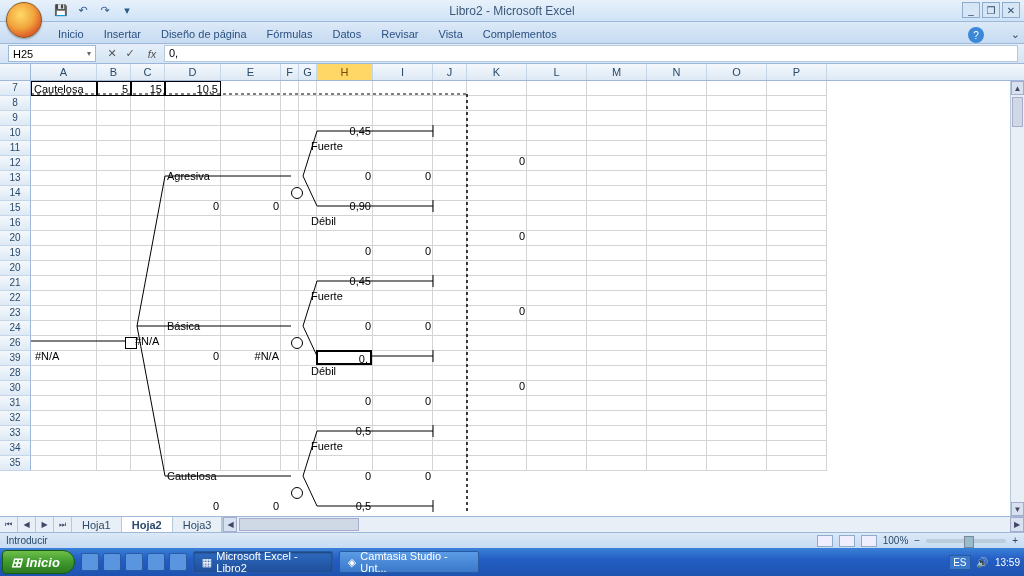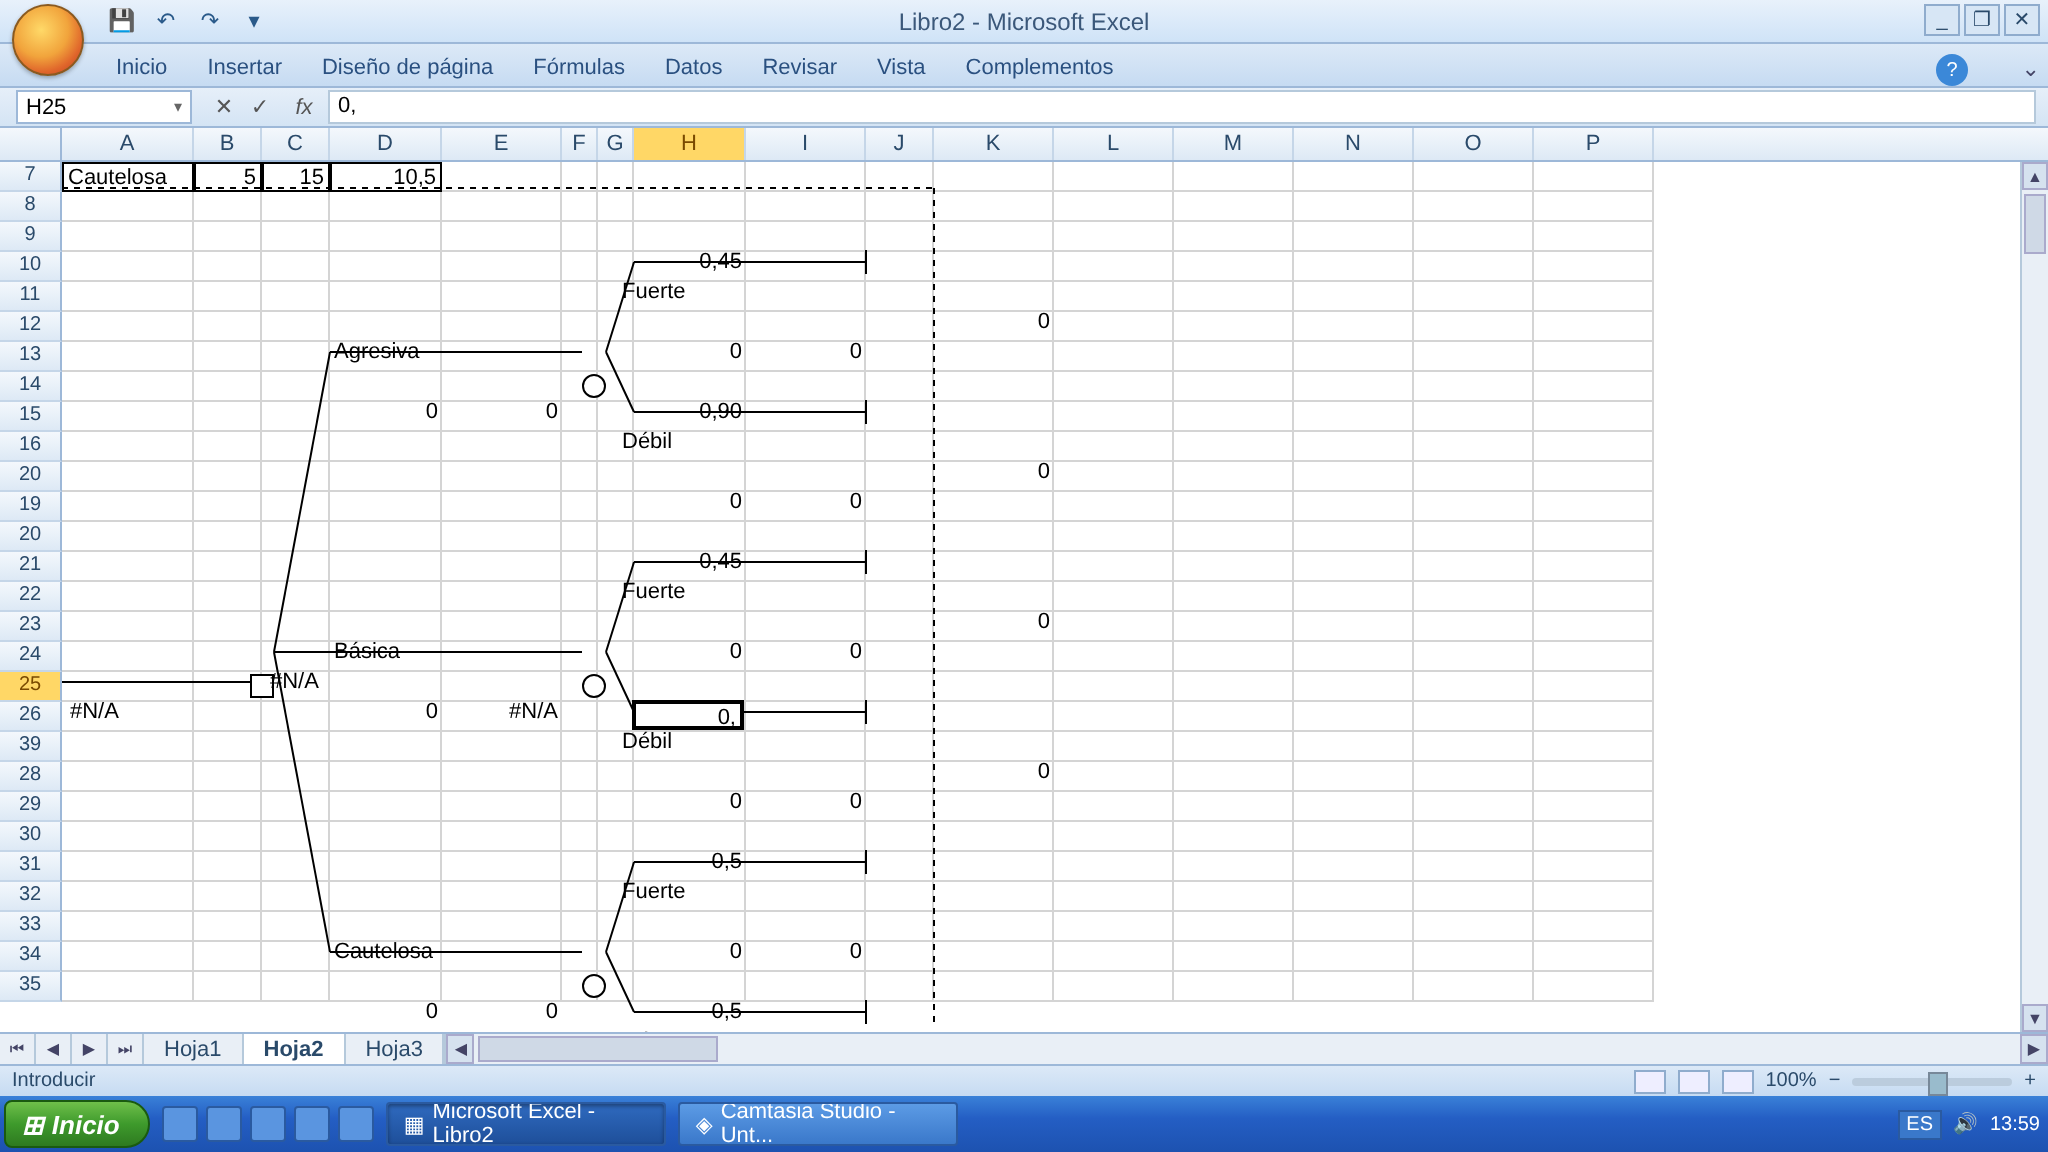--- a/index.html
+++ b/index.html
@@ -454,39 +454,20 @@
         <div class="cell" style="width: 60px;"></div>
         <div class="cell" style="width: 34px;"></div>
         <div class="cell" style="width: 60px;"></div>
         <div class="cell" style="width: 60px;"></div>
         <div class="cell" style="width: 60px;"></div>
         <div class="cell" style="width: 60px;"></div>
         <div class="cell" style="width: 60px;"></div>
         <div class="cell" style="width: 60px;"></div>
       </div>
       <div class="row">
-        <div class="rowh active">25</div>
-        <div class="cell" style="width: 66px;"></div>
-        <div class="cell" style="width: 34px;"></div>
-        <div class="cell" style="width: 34px;"></div>
-        <div class="cell" style="width: 56px;"></div>
-        <div class="cell" style="width: 60px;"></div>
-        <div class="cell" style="width: 18px;"></div>
-        <div class="cell" style="width: 18px;"></div>
-        <div class="cell" style="width: 56px;"></div>
-        <div class="cell" style="width: 60px;"></div>
-        <div class="cell" style="width: 34px;"></div>
-        <div class="cell" style="width: 60px;"></div>
-        <div class="cell" style="width: 60px;"></div>
-        <div class="cell" style="width: 60px;"></div>
-        <div class="cell" style="width: 60px;"></div>
-        <div class="cell" style="width: 60px;"></div>
-        <div class="cell" style="width: 60px;"></div>
-      </div>
-      <div class="row">
         <div class="rowh">26</div>
         <div class="cell" style="width: 66px;"></div>
         <div class="cell" style="width: 34px;"></div>
         <div class="cell" style="width: 34px;"></div>
         <div class="cell" style="width: 56px;"></div>
         <div class="cell" style="width: 60px;"></div>
         <div class="cell" style="width: 18px;"></div>
         <div class="cell" style="width: 18px;"></div>
         <div class="cell" style="width: 56px;"></div>
         <div class="cell" style="width: 60px;"></div>
@@ -512,39 +493,20 @@
         <div class="cell" style="width: 34px;"></div>
         <div class="cell" style="width: 60px;"></div>
         <div class="cell" style="width: 60px;"></div>
         <div class="cell" style="width: 60px;"></div>
         <div class="cell" style="width: 60px;"></div>
         <div class="cell" style="width: 60px;"></div>
         <div class="cell" style="width: 60px;"></div>
       </div>
       <div class="row">
         <div class="rowh">28</div>
-        <div class="cell" style="width: 66px;"></div>
-        <div class="cell" style="width: 34px;"></div>
-        <div class="cell" style="width: 34px;"></div>
-        <div class="cell" style="width: 56px;"></div>
-        <div class="cell" style="width: 60px;"></div>
-        <div class="cell" style="width: 18px;"></div>
-        <div class="cell" style="width: 18px;"></div>
-        <div class="cell" style="width: 56px;"></div>
-        <div class="cell" style="width: 60px;"></div>
-        <div class="cell" style="width: 34px;"></div>
-        <div class="cell" style="width: 60px;"></div>
-        <div class="cell" style="width: 60px;"></div>
-        <div class="cell" style="width: 60px;"></div>
-        <div class="cell" style="width: 60px;"></div>
-        <div class="cell" style="width: 60px;"></div>
-        <div class="cell" style="width: 60px;"></div>
-      </div>
-      <div class="row">
-        <div class="rowh">29</div>
         <div class="cell" style="width: 66px;"></div>
         <div class="cell" style="width: 34px;"></div>
         <div class="cell" style="width: 34px;"></div>
         <div class="cell" style="width: 56px;"></div>
         <div class="cell" style="width: 60px;"></div>
         <div class="cell" style="width: 18px;"></div>
         <div class="cell" style="width: 18px;"></div>
         <div class="cell" style="width: 56px;"></div>
         <div class="cell" style="width: 60px;"></div>
         <div class="cell" style="width: 34px;"></div>

